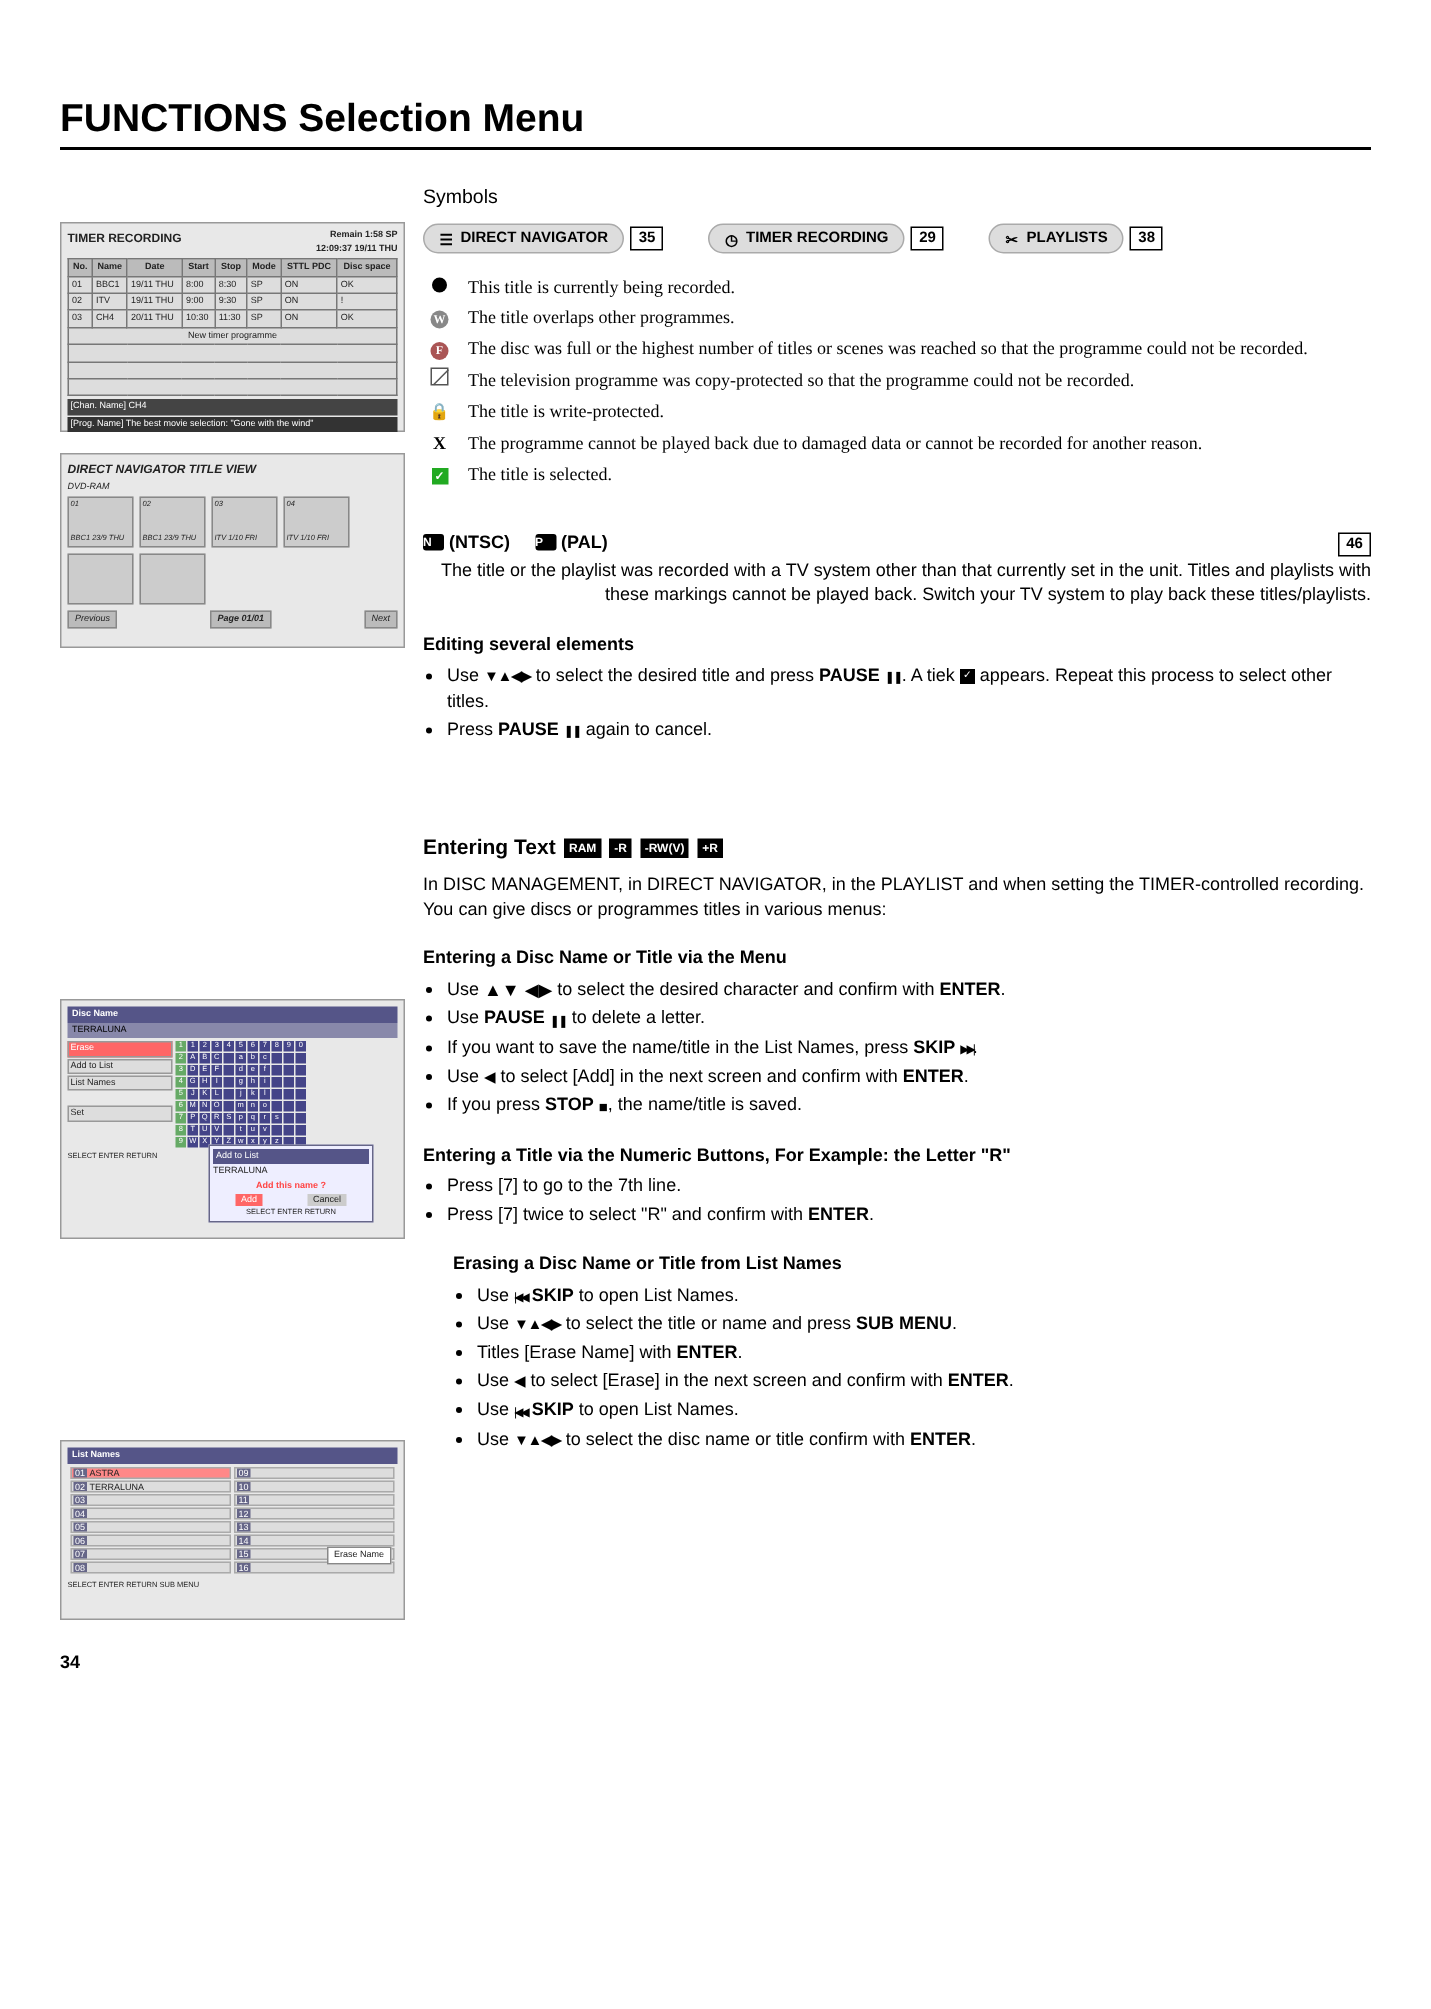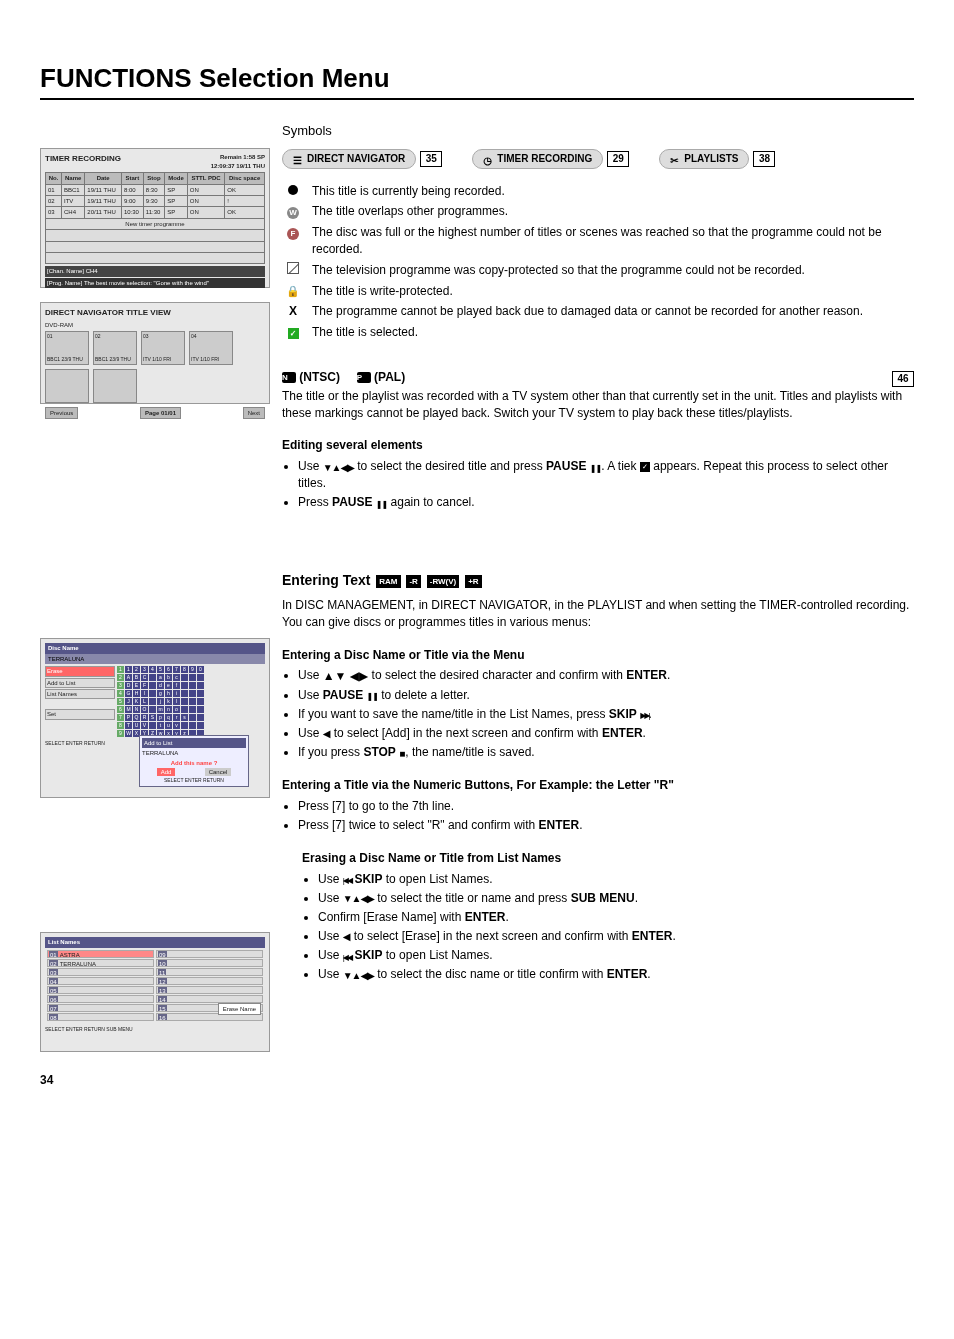--- a/index.html
+++ b/index.html
@@ -33,21 +33,21 @@
     margin-bottom: 14px;
     position: relative;
   }
   .shot .shot-title { font-weight: bold; font-size: 8px; margin-bottom:2px; display:flex; justify-content:space-between;}
   .shot table { width: 100%; border-collapse: collapse; font-size:6px; }
   .shot th, .shot td { border: 1px solid #777; padding: 1px 2px; background:#ddd; }
   .shot th { background:#bbb; font-weight:bold; }
   .shot .footer-bar { margin-top:2px; background:#444; color:#fff; padding:1px 2px; font-size:6px;}
   .shot .footer-bar2 { margin-top:1px; background:#333; color:#fff; padding:1px 2px; font-size:6px;}
 
-  .shot-titleview { height:102px; }
+  .shot-titleview { height:130px;font-style:italic; }
   .tv-grid { display:flex; flex-wrap:wrap; gap:4px; margin-top:2px;}
   .tv-cell { width:44px; height:34px; background:#ccc; border:1px solid #888; font-size:5px; display:flex; flex-direction:column; justify-content:space-between; padding:1px;}
   .tv-nav { display:flex; justify-content:space-between; margin-top:4px; font-size:6px;}
   .tv-nav span { background:#bbb; padding:1px 4px; border:1px solid #888;}
 
   .shot-discname { font-size:6px; }
   .dn-head { background:#558; color:#fff; padding:1px 3px; font-weight:bold;}
   .dn-sub { background:#88a; color:#000; padding:1px 3px; margin-bottom:2px;}
   .dn-body { display:flex; gap:2px;}
   .dn-left { width:70px;}
@@ -75,21 +75,21 @@
 
   
   h2.sect { font-size: 13px; font-weight: normal; margin: 4px 0 8px 0; }
   h3.sub { font-size: 12px; font-weight: bold; margin: 16px 0 4px 0; }
   .nav-pills { display:flex; gap:30px; align-items:center; margin-bottom:14px; flex-wrap:wrap;}
   .pill-group { display:flex; align-items:center; gap:4px;}
   .pill { background:#ddd; border:1px solid #aaa; border-radius:10px; padding:2px 10px 2px 10px; font-size:10px; font-weight:bold; display:flex; align-items:center; gap:4px;}
   .pill .ic { width:10px; height:10px; display:inline-block;}
   .pg-box { border:1px solid #000; padding:0 4px; font-size:10px; font-weight:bold; min-width:22px; text-align:center;}
 
-  .sym-list { margin-left: 2px; }
+  .sym-list { margin-left: 2px; font-family: Liberation Serif, serif; }
   .sym-row { display:flex; align-items:flex-start; gap:10px; margin-bottom:4px;}
   .sym-ic { width:18px; flex-shrink:0; text-align:center; font-size:12px; }
   .sym-txt { flex:1; }
 
   ul.bul { list-style: disc; padding-left: 16px; margin:2px 0;}
   ul.bul li { margin-bottom:2px;}
 
   .entering-head { font-size:14px; font-weight:bold; margin-top:4px; margin-bottom:6px;}
   .badge { display:inline-block; background:#000; color:#fff; font-size:8px; padding:1px 3px; margin-left:2px; vertical-align:middle; font-weight:bold;}
 
@@ -503,21 +503,21 @@
 
     <div style="height:24px"></div>
 
     <div>
       <span class="float-right-box pg-box">46</span>
       <span class="ic-n inline-icon">N</span>
       <b>(NTSC)</b>
       &nbsp;&nbsp;&nbsp;
       <span class="ic-p inline-icon">P</span>
       <b>(PAL)</b>
-      <div style="margin-top:2px;">The title or the playlist was recorded with a TV system other than that currently set in the unit. Titles and playlists with these markings cannot be played back. Switch your TV system to play back these titles/playlists.</div>
+      <div style="margin-top:2px;text-align:right;">The title or the playlist was recorded with a TV system other than that currently set in the unit. Titles and playlists with these markings cannot be played back. Switch your TV system to play back these titles/playlists.</div>
     </div>
 
     <h3 class="sub section-gap-md">Editing several elements</h3>
     <ul class="bul">
       <li>
         <span>Use </span><span class="arrow-keys inline-icon"></span><span> to select the desired title and press </span><b>PAUSE</b> <span class="ic-pause inline-icon"></span><span>. A tiek </span><span class="ic-tick inline-icon"></span><span> appears. Repeat this process to select other titles.</span>
       </li>
       <li>
         <span>Press </span><b>PAUSE</b> <span class="ic-pause inline-icon"></span><span> again to cancel.</span>
       </li>
@@ -549,21 +549,21 @@
     <h3 class="sub section-gap-md">Entering a Title via the Numeric Buttons, For Example: the Letter "R"</h3>
     <ul class="bul">
       <li>Press [7] to go to the 7th line.</li>
       <li><span>Press [7] twice to select "R" and confirm with </span><b>ENTER</b><span>.</span></li>
     </ul>
 
     <h3 class="sub section-gap-md" style="margin-left:20px">Erasing a Disc Name or Title from List Names</h3>
     <ul class="bul" style="margin-left:20px">
       <li><span>Use </span><span class="ic-skipb inline-icon"></span> <b>SKIP</b><span> to open List Names.</span></li>
       <li><span>Use </span><span class="arrow-keys inline-icon"></span><span> to select the title or name and press </span><b>SUB MENU</b><span>.</span></li>
-      <li><span>Confirm [Erase Name] with </span><b>ENTER</b><span>.</span></li>
+      <li><span>Titles [Erase Name] with </span><b>ENTER</b><span>.</span></li>
       <li><span>Use </span><span class="arrow-l inline-icon"></span><span> to select [Erase] in the next screen and confirm with </span><b>ENTER</b><span>.</span></li>
     </ul>
 
     <ul class="bul" style="margin-left:20px">
       <li><span>Use </span><span class="ic-skipb inline-icon"></span> <b>SKIP</b><span> to open List Names.</span></li>
       <li><span>Use </span><span class="arrow-keys inline-icon"></span><span> to select the disc name or title confirm with </span><b>ENTER</b><span>.</span></li>
     </ul>
 
   </div>
 </div>

